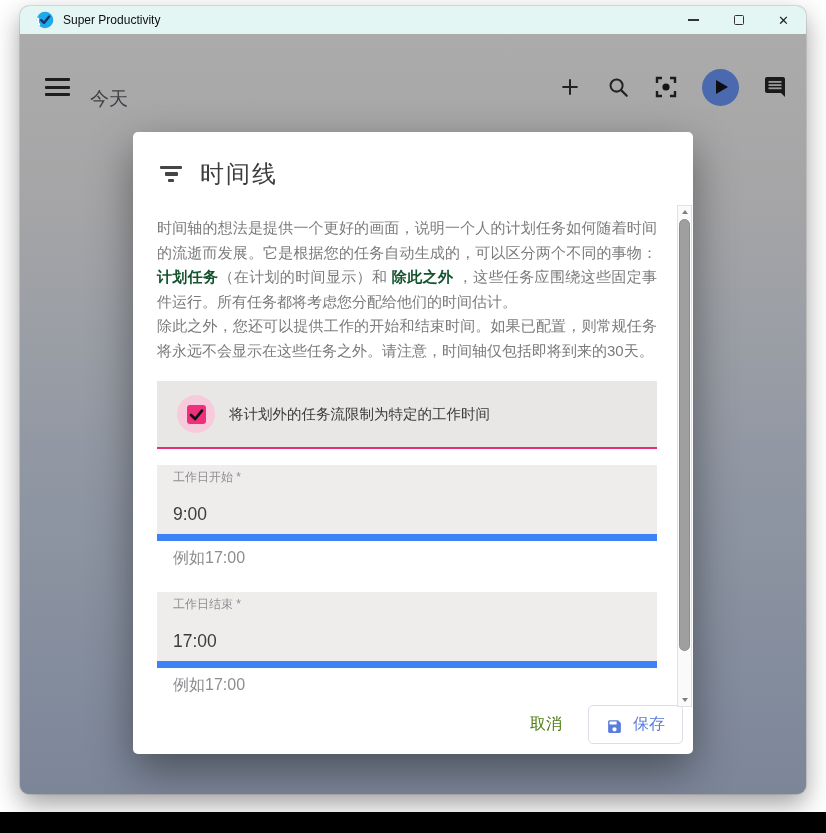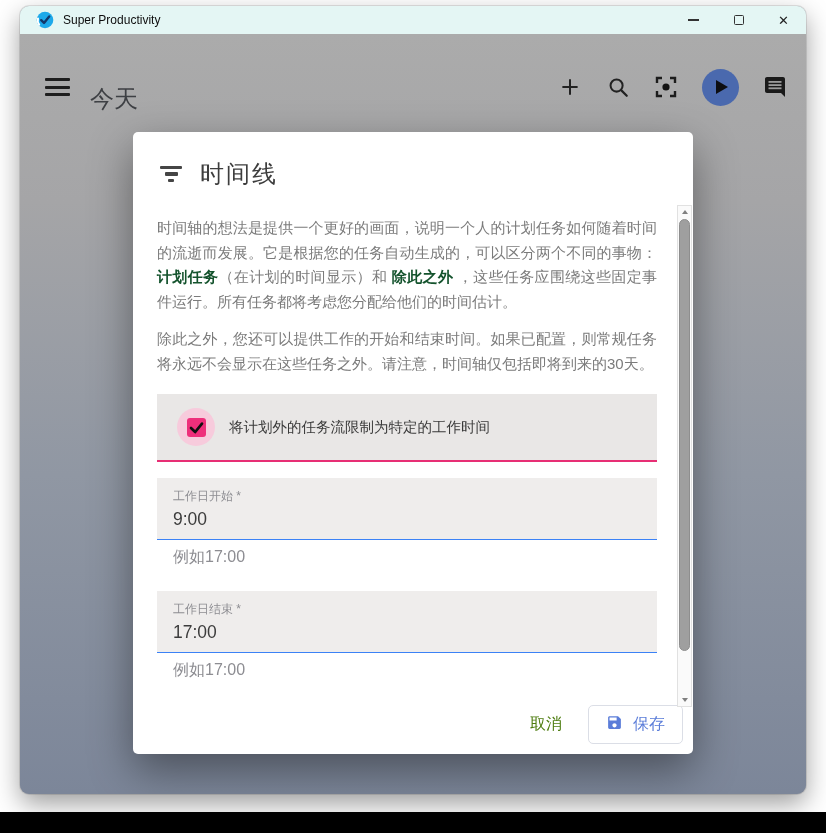--- a/index.html
+++ b/index.html
@@ -44,21 +44,21 @@
     background: linear-gradient(180deg, #ababab 0%, #a5a5a7 22%, #9097a3 58%, #7c8699 100%);
   }
 
   
   .toolbar {
     position: absolute; top: 30px; left: 0; right: 0; height: 46px;
     display: flex; align-items: center; padding: 0 19px 0 25px;
   }
   .hamburger { display: flex; flex-direction: column; gap: 4.5px; width: 25px; cursor: pointer; }
   .hamburger span { display: block; height: 3px; background: #1e1e1e; border-radius: 1px; }
-  .context-title { margin-left: 20px; font-size: 24px; color: #3e4044; margin-top: 24px; }
+  .context-title { margin-left: 20px; font-size: 19px; color: #3e4044; margin-top: 24px; }
   .toolbar-right { margin-left: auto; display: flex; align-items: center; gap: 24px; }
   .tool-icon { width: 24px; height: 24px; display: flex; align-items: center; justify-content: center; }
   .play-btn {
     width: 37px; height: 37px; border-radius: 50%; background: #4a69ae;
     display: flex; align-items: center; justify-content: center;
   }
   .play-tri {
     width: 0; height: 0; margin-left: 3px;
     border-top: 7px solid transparent; border-bottom: 7px solid transparent;
     border-left: 12px solid #0d0e12;
@@ -74,64 +74,64 @@
   .filter-icon { display: flex; flex-direction: column; align-items: center; gap: 3.2px; width: 22px; }
   .filter-icon span { display: block; height: 3.2px; background: #454545; border-radius: 1px; }
   .filter-icon span:nth-child(1){ width: 22px; }
   .filter-icon span:nth-child(2){ width: 13px; }
   .filter-icon span:nth-child(3){ width: 6px; }
   .dlg-title { font-size: 24px; font-weight: 500; color: #3d3d3d; letter-spacing: 2px; }
 
   .dlg-content { padding: 26px 36px 0 24px; }
   .para { font-size: 15px; line-height: 24.5px; color: #7b7b7b; text-align: justify; }
   .para b { font-weight: 700; color: #14532d; }
-  .para + .para { margin-top: 13px; }
+  .para + .para { }
 
   .checkbox-box {
     margin-top: 18px; height: 68px;
     background: #e9e7e6; border-bottom: 2px solid #e72e74;
     display: flex; align-items: center; padding-left: 20px;
     cursor: pointer;
   }
   .ripple {
     width: 38px; height: 38px; border-radius: 50%; background: #f7cbdc;
     display: flex; align-items: center; justify-content: center; flex: 0 0 auto;
   }
   .checkbox {
     width: 19px; height: 19px; background: #ee2f7b; border-radius: 3px;
     display: flex; align-items: center; justify-content: center;
   }
   .checkbox-label { margin-left: 14px; font-size: 14.5px; color: #3a3a3a; }
 
   .field-group { margin-top: 16px; }
   .field-group.second { margin-top: 23px; }
   .field-box {
-    background: #efedec; border-bottom: 1px solid #3b82f6;
-    padding: 10px 16px 9px;
+    background: #efedec; border-bottom: 7px solid #3b82f6;
+    padding: 4px 16px 9px;
   }
   .field-label { font-size: 12px; color: #8d8d92; }
   .field-input {
-    display: block; width: 100%; margin-top: 4px;
+    display: block; width: 100%; margin-top: 18px;
     font-size: 17.5px; color: #3c3c3c;
     background: transparent; border: none; outline: none;
     font-family: "Liberation Sans", sans-serif;
   }
   .field-hint { font-size: 16px; color: #8d8d92; margin: 7px 0 0 16px; }
 
   .dlg-footer {
     position: absolute; right: 10px; bottom: 10px;
     display: flex; align-items: center; gap: 14px;
   }
   .btn-cancel {
     border: none; background: transparent; cursor: pointer;
     color: #4d7c0f; font-size: 16px; padding: 7px 12px;
     font-family: "Liberation Sans", sans-serif;
   }
   .btn-save {
-    display: flex; align-items: flex-start; gap: 10px; cursor: pointer;
+    display: flex; align-items: flex-end; gap: 10px; cursor: pointer;
     color: #5b7dd9; font-size: 16px;
     background: #fff; border: 1px solid #dbdee6; border-radius: 5px;
     padding: 8px 17px;
     font-family: "Liberation Sans", sans-serif;
   }
 
   
   .dlg-scrollbar {
     position: absolute; top: 73px; right: 1px; width: 15px; height: 502px;
     background: #fafafa; border: 1px solid #e1e1e1;

